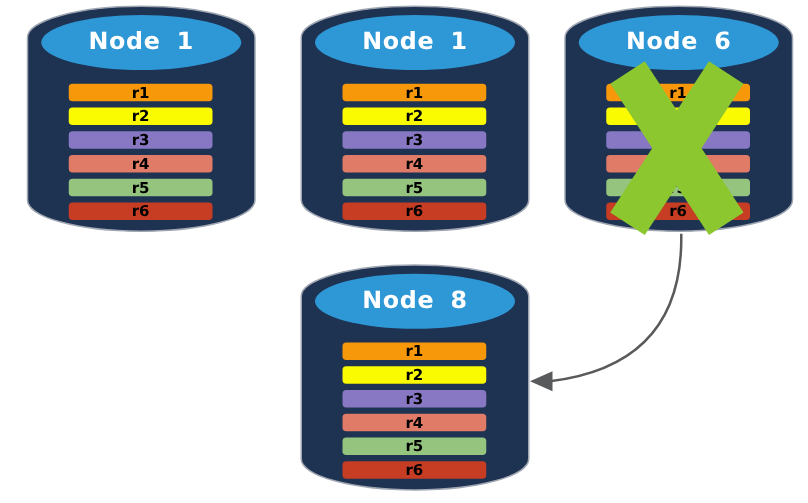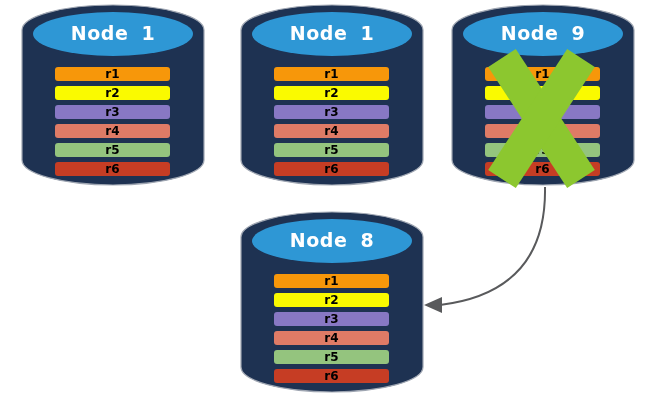--- a/index.html
+++ b/index.html
@@ -128,21 +128,21 @@
       <div class="bar" style="background: rgb(148, 196, 126);">r5</div>
       <div class="bar" style="background: rgb(198, 61, 36);">r6</div>
     </div>
   </div>
 
   <div class="can" style="left:452px;top:5px;">
     <svg class="can-shape" viewBox="0 0 182 180">
       <path class="sil" d="M0,25 A91,25 0 0 1 182,25 L182,155 A91,25 0 0 1 0,155 Z"></path>
       <ellipse class="lid" cx="91" cy="29" rx="80" ry="22"></ellipse>
     </svg>
-    <div class="can-title">Node 9</div>
+    <div class="can-title">Node 6</div>
     <div class="bars">
       <div class="bar" style="background: rgb(247, 151, 10);">r1</div>
       <div class="bar" style="background: rgb(250, 250, 0);">r2</div>
       <div class="bar" style="background: rgb(136, 120, 196);">r3</div>
       <div class="bar" style="background: rgb(223, 123, 102);">r4</div>
       <div class="bar" style="background: rgb(148, 196, 126);">r5</div>
       <div class="bar" style="background: rgb(198, 61, 36);">r6</div>
     </div>
     <svg class="x-mark" viewBox="0 0 182 180">
       <line x1="50" y1="53" x2="129" y2="174"></line>

